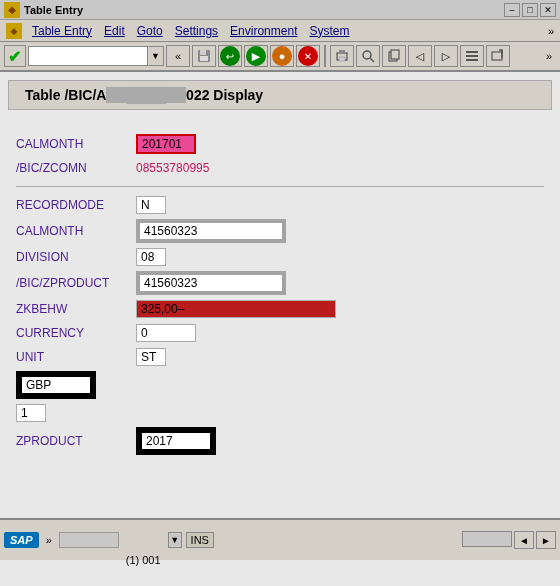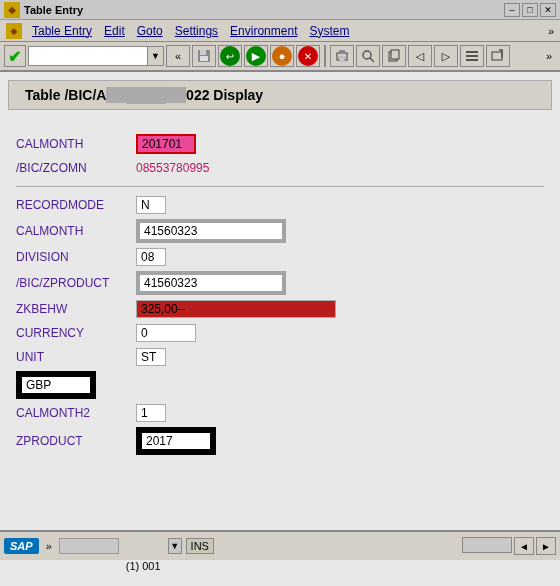--- a/index.html
+++ b/index.html
@@ -274,21 +274,21 @@
       background: #aaa;
       margin: 8px 0;
     }
 
     
     .status-bar {
       position: absolute;
       bottom: 0;
       left: 0;
       right: 0;
-      height: 30px;
+      height: 42px;
       background: #d4d0c8;
       border-top: 2px solid #888;
       display: flex;
       align-items: center;
       padding: 0 4px;
       gap: 4px;
     }
     .sap-logo {
       background: #0070b8;
       color: white;
@@ -491,21 +491,20 @@
       <div class="form-row">
         <span class="form-label">UNIT</span>
         <span class="form-input-narrow">ST</span>
       </div>
 
       <div class="form-row">
         <span class="form-input-medium">GBP</span>
       </div>
 
       <div class="form-row">
-        <span class="form-label">CALMONTH2</span>
         <span class="form-input-narrow">1</span>
       </div>
 
       <div class="form-row">
         <span class="form-label">ZPRODUCT</span>
         <span class="form-input-medium">2017</span>
       </div>
 
     </div>
   </div>

